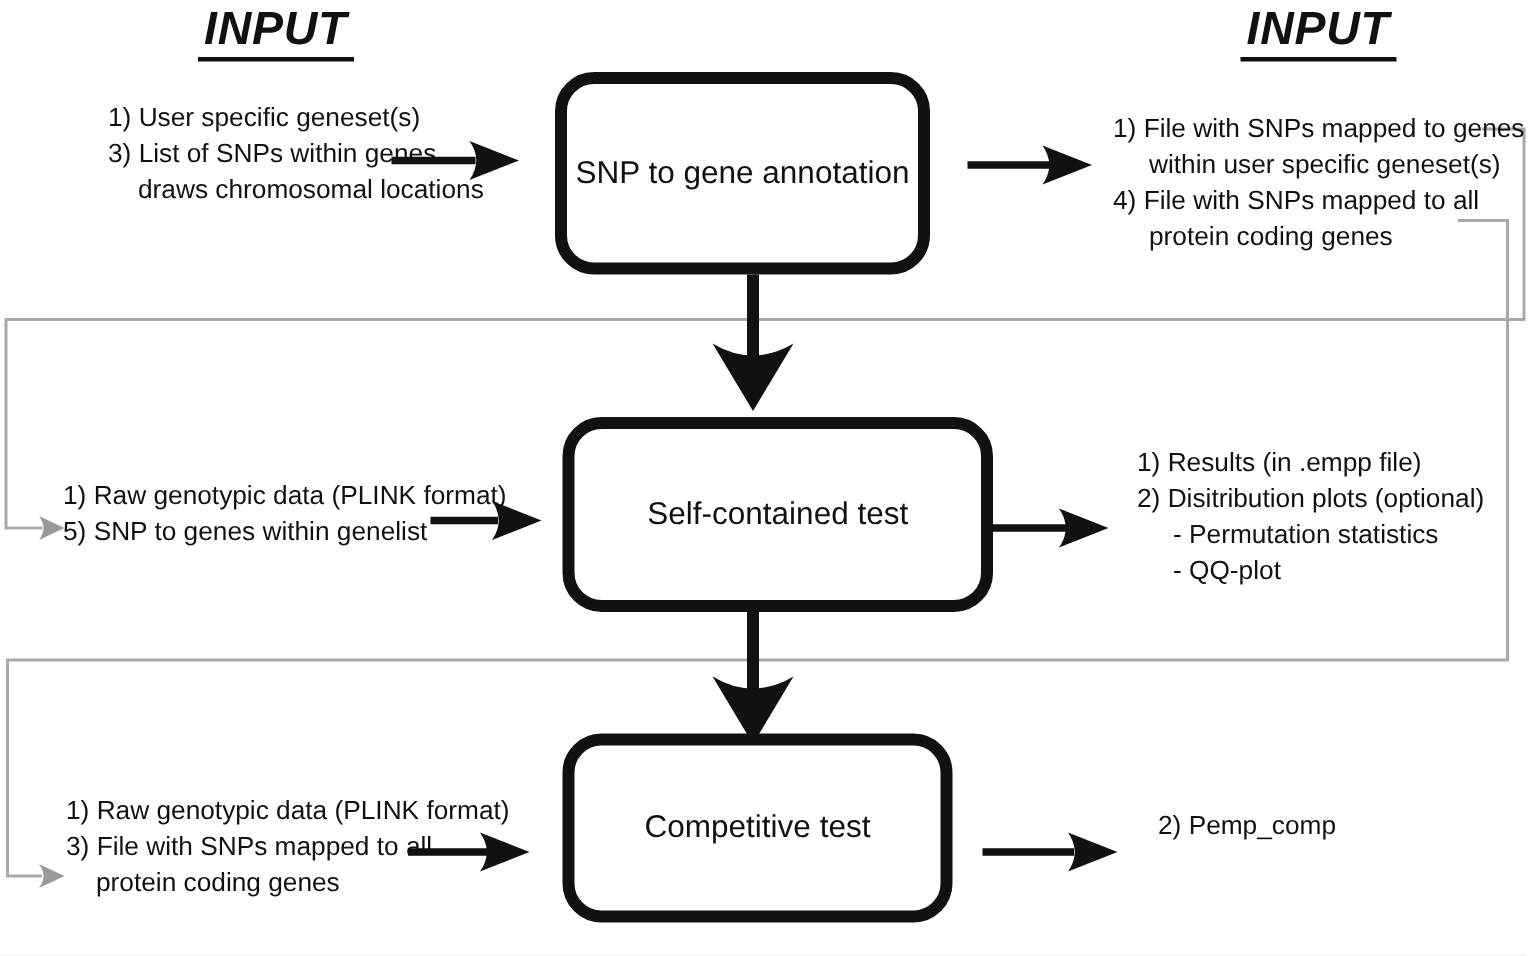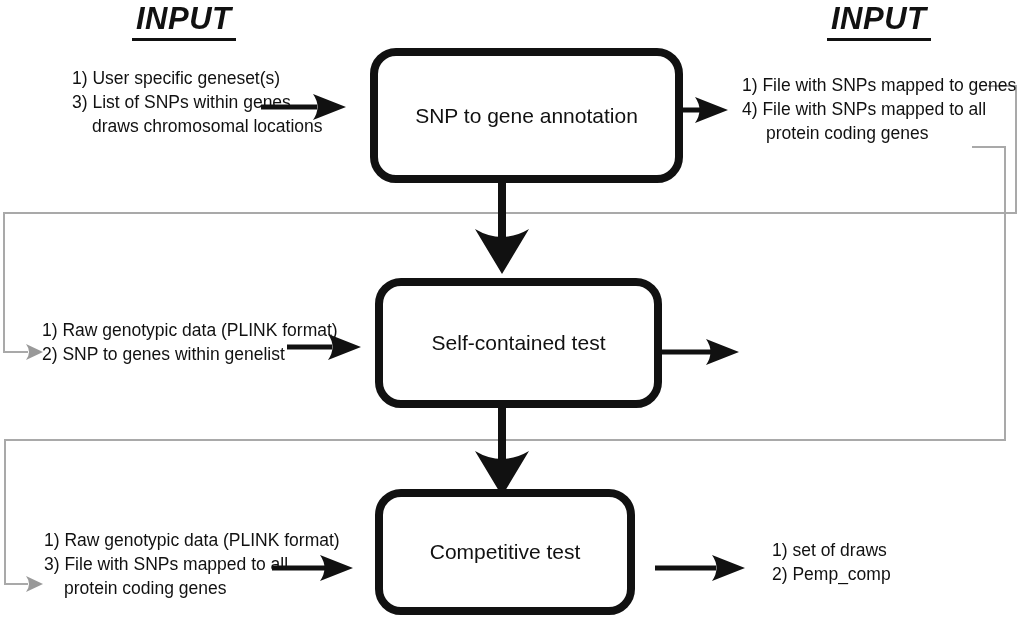--- a/index.html
+++ b/index.html
@@ -81,52 +81,58 @@
     <line class="blk-shaft-v" x1="502" y1="183" x2="502" y2="244"></line>
     <path class="blk-head" d="M502,274 L475,229 Q502,245 529,229 Z"></path>
 
     <line class="blk-shaft-v" x1="502" y1="408" x2="502" y2="466"></line>
     <path class="blk-head" d="M502,496 L475,451 Q502,467 529,451 Z"></path>
   </svg>
 
   <div class="heading" style="left:100px;top:1px;">INPUT</div>
   <div class="heading" style="left:795px;top:1px;">INPUT</div>
 
-  <div class="node" style="left:370px;top:48px;width:313px;height:135px;">
+  <div class="node" style="left:370px;top:48px;width:250px;height:135px;">
     <span>SNP to gene annotation</span>
   </div>
   <div class="node" style="left:375px;top:278px;width:287px;height:130px;">
     <span>Self-contained test</span>
   </div>
   <div class="node" style="left:375px;top:489px;width:260px;height:126px;">
     <span>Competitive test</span>
   </div>
 
   <div class="tblock" style="left:44px;top:66px;margin-left:28px;">
     <div class="tline">1) User specific geneset(s)</div>
     <div class="tline">3) List of SNPs within genes</div>
     <div class="tline indent">draws chromosomal locations</div>
   </div>
 
   <div class="tblock" style="left:42px;top:318px;">
     <div class="tline">1) Raw genotypic data (PLINK format)</div>
-    <div class="tline">2) SNP to genes within genelist</div>
+    <div class="tline">5) SNP to genes within genelist</div>
   </div>
 
   <div class="tblock" style="left:44px;top:528px;">
     <div class="tline">1) Raw genotypic data (PLINK format)</div>
     <div class="tline">3) File with SNPs mapped to all</div>
     <div class="tline indent">protein coding genes</div>
   </div>
 
   <div class="tblock" style="left:742px;top:73px;">
     <div class="tline">1) File with SNPs mapped to genes</div>
+    <div class="tline indent2">within user specific geneset(s)</div>
     <div class="tline">4) File with SNPs mapped to all</div>
     <div class="tline indent2">protein coding genes</div>
   </div>
 
+  <div class="tblock" style="left:758px;top:296px;">
+    <div class="tline">1) Results (in .empp file)</div>
+    <div class="tline">2) Disitribution plots (optional)</div>
+    <div class="tline indent2">- Permutation statistics</div>
+    <div class="tline indent2">- QQ-plot</div>
+  </div>
 
   <div class="tblock" style="left:772px;top:538px;">
-    <div class="tline">1) set of draws</div>
     <div class="tline">2) Pemp_comp</div>
   </div>
 
 </div>
 
 </body></html>

